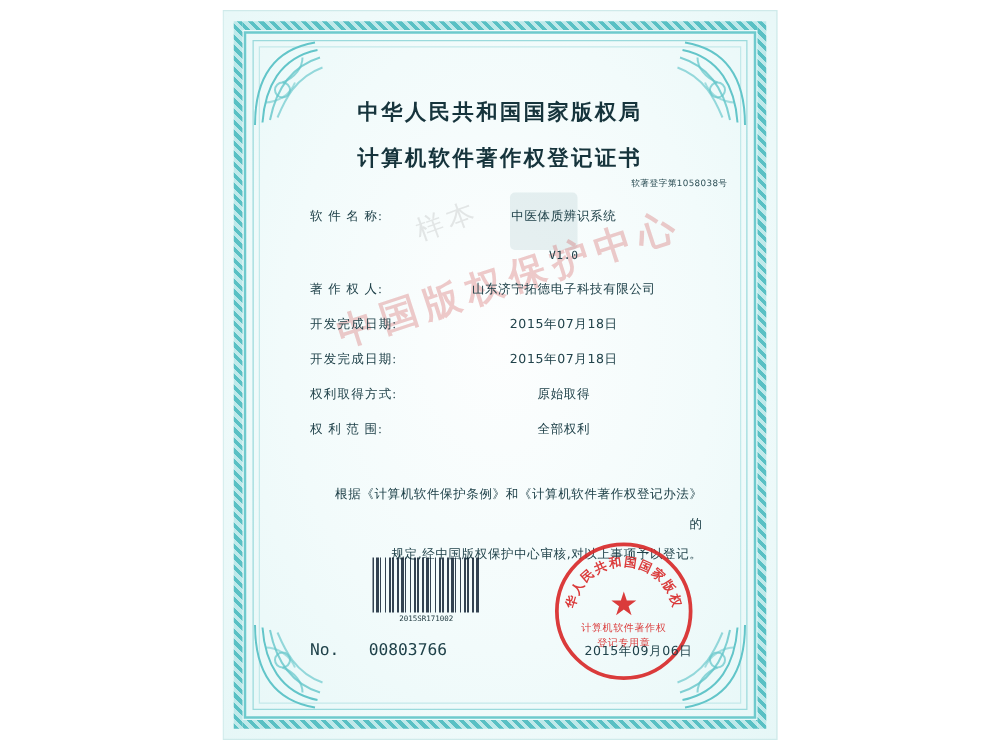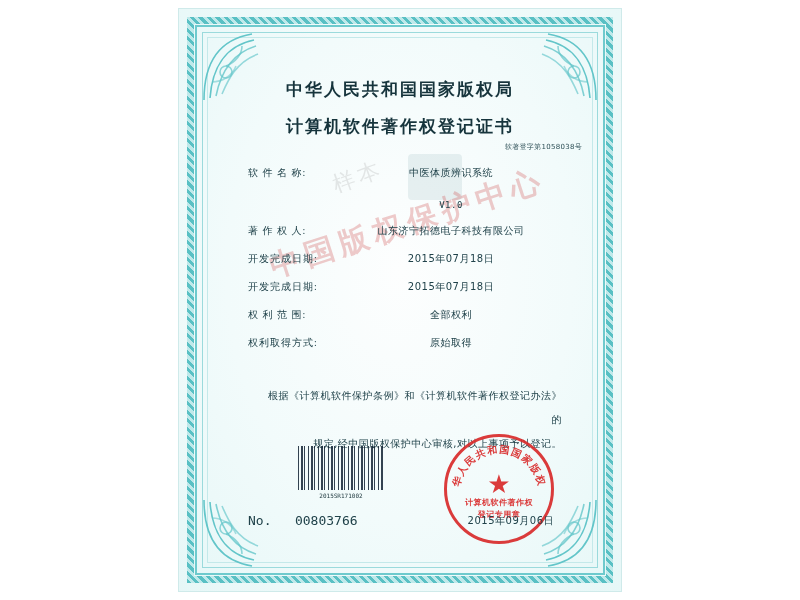--- a/index.html
+++ b/index.html
@@ -218,21 +218,21 @@
     color: #d92b2b;
   }
   .seal .seal-lines {
     position: absolute;
     left: 0;
     right: 0;
     top: 60px;
     text-align: center;
     font-size: 8px;
     line-height: 12px;
-    font-weight: bold;
+    font-weight: normal;
     letter-spacing: .5px;
   }
 
   .footer-no {
     position: absolute;
     left: 36px;
     bottom: 30px;
     font-size: 13px;
     color: #20424a;
     font-family: "DejaVu Sans Mono", monospace;
@@ -367,26 +367,26 @@
         </div>
         <div class="row">
           <div class="label">开发完成日期:</div>
           <div class="value">2015年07月18日</div>
         </div>
         <div class="row">
           <div class="label">开发完成日期:</div>
           <div class="value">2015年07月18日</div>
         </div>
         <div class="row">
+          <div class="label">权利取得方式:</div>
+          <div class="value">原始取得</div>
+        </div>
+        <div class="row">
           <div class="label">权 利 范 围:</div>
           <div class="value">全部权利</div>
-        </div>
-        <div class="row">
-          <div class="label">权利取得方式:</div>
-          <div class="value">原始取得</div>
         </div>
       </div>
 
       <div class="statement">
         <div>根据《计算机软件保护条例》和《计算机软件著作权登记办法》的</div>
         <div class="l2">规定,经中国版权保护中心审核,对以上事项予以登记。</div>
       </div>
 
       <div class="barcode"></div>
       <div class="barcode-num">2015SR171002</div>

